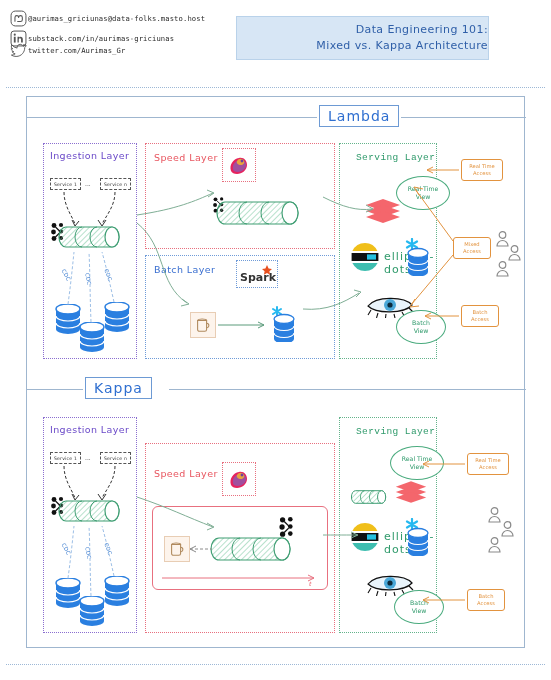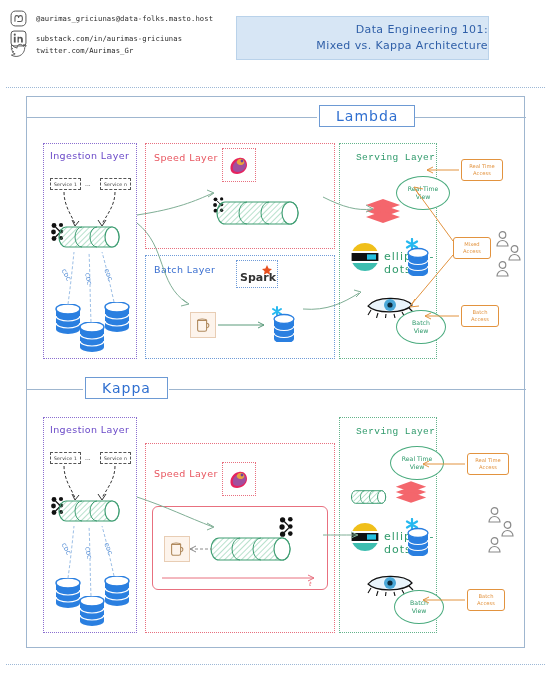--- a/index.html
+++ b/index.html
@@ -13,21 +13,21 @@
     width: 551px;
     height: 680px;
     background: #ffffff;
     overflow: hidden;
   }
 
   
   #header { position: absolute; left: 0; top: 0; width: 551px; height: 88px; }
   .social-row {
     position: absolute; left: 8px;
-    display: flex; align-items: center; gap: 8px;
+    display: flex; align-items: center; 
     height: 18px;
   }
   .social-row .ic { width: 20px; height: 18px; display:flex; align-items:center; justify-content:center; }
   .social-row .tx {
     font-family: "DejaVu Sans Mono", monospace;
     font-size: 7.2px; color: #2b2b2b; letter-spacing: .1px;
     white-space: nowrap;
   }
   #title-box {
     position: absolute; left: 236px; top: 16px;
@@ -48,21 +48,21 @@
   }
 
   
   #frame {
     position: absolute; left: 26px; top: 96px;
     width: 499px; height: 552px;
     border: 1px solid #9fb6cf; background: #fff;
   }
   .section-label {
     position: absolute; background: #ffffff;
-    border: 1px solid #6d9ad4; padding: 2px 16px;
+    border: 1px solid #6d9ad4; padding: 2px 8px;
     font-size: 14px; color: #2f6fd0; letter-spacing: 1px;
     z-index: 9;
   }
   .band-line {
     position: absolute; height: 0; border-top: 1px solid #9fb6cf;
   }
 
   
   .layer {
     position: absolute; background: #fff; margin-top: 8px;

